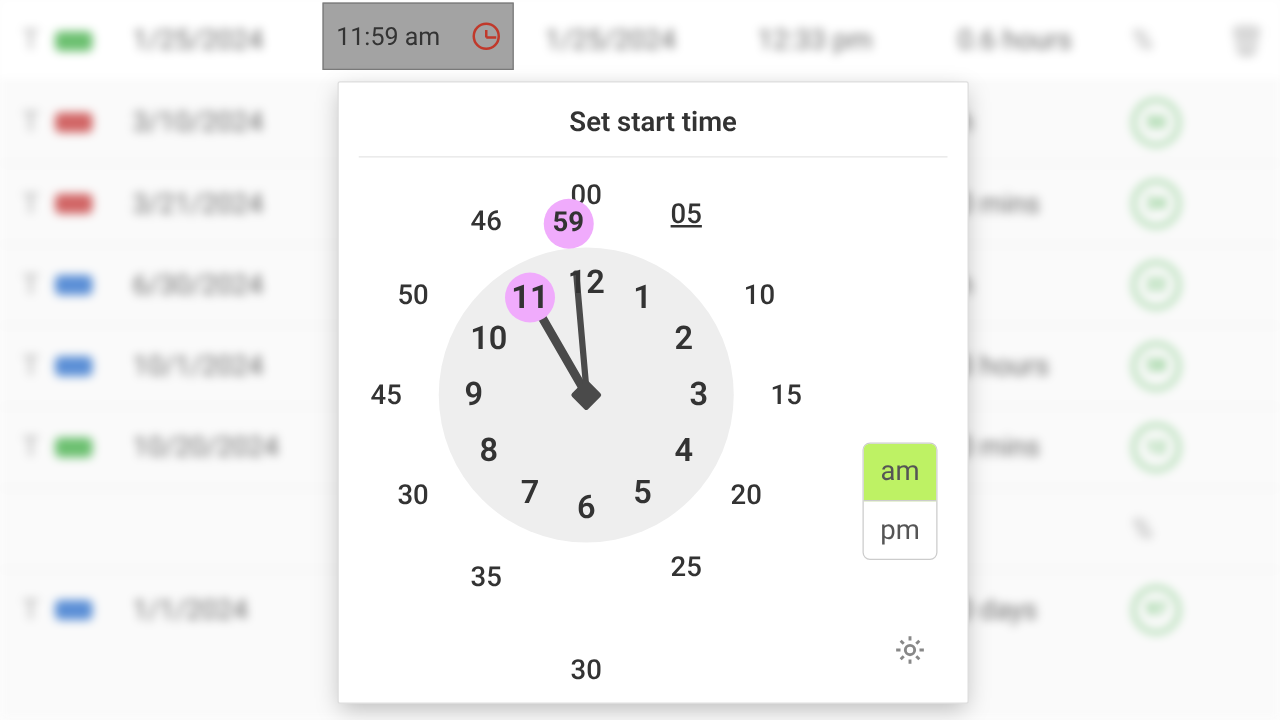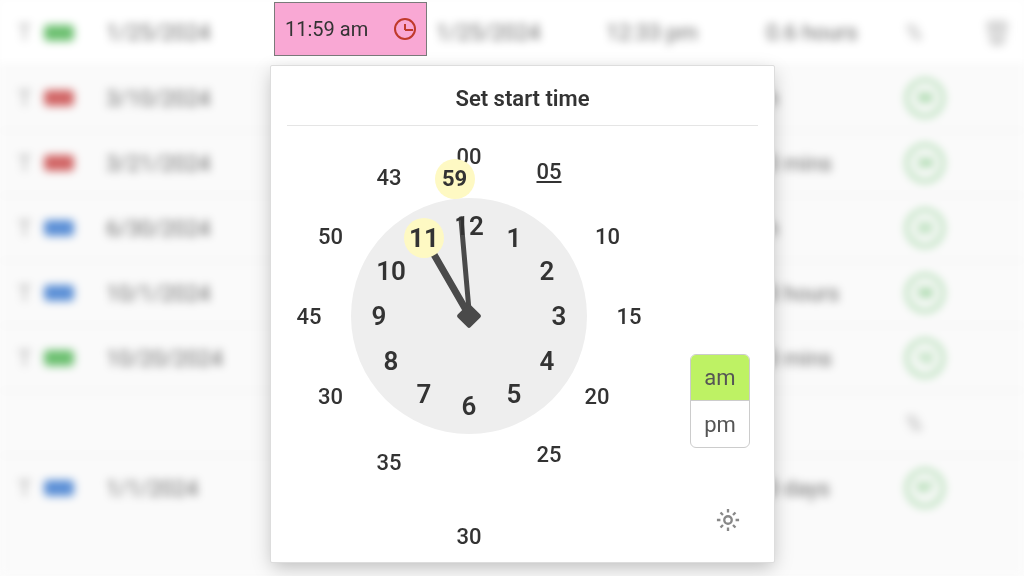--- a/index.html
+++ b/index.html
@@ -46,23 +46,23 @@
     width: 38px; height: 38px; border-radius: 50%;
     border: 2px solid #6cc070; color: #6cc070;
     display: flex; align-items: center; justify-content: center;
     font-size: 14px; font-weight: 600; margin-left: 10px;
   }
   .trash { color: #bbb; margin-left: 28px; font-size: 24px; }
 
   
   .time-input {
     position: absolute;
-    left: 274px; top: 2px;
+    left: 258px; top: 2px;
     width: 153px; height: 54px;
-    background: #f9a8d4;
+    background: #a3a3a3;
     border: 1px solid #7a7a7a;
     display: flex; align-items: center;
     padding: 0 10px;
     font-size: 20px; color: #333;
     z-index: 5;
   }
   .time-input .val { flex: 1; }
   .clock-icon {
     width: 22px; height: 22px;
     border: 2px solid #c0392b;
@@ -122,21 +122,21 @@
     margin-left: -20px; margin-top: -20px;
     display: flex; align-items: center; justify-content: center;
     font-size: 22px;
     color: #333;
     font-weight: 500;
     border-radius: 50%;
     cursor: pointer;
   }
   .num.hr { font-size: 26px; font-weight: 600; }
   .num.selected {
-    background: #fef9c3;
+    background: #f0abfc;
     font-weight: 700;
   }
   .hand {
     position: absolute;
     left: 50%; top: 50%;
     background: #4a4a4a;
     transform-origin: 50% 100%;
     border-radius: 2px;
   }
   .hand.hour   { width: 7px; height: 78px;  margin-left: -3.5px; margin-top: -78px;  transform: rotate(-30deg); }
@@ -289,21 +289,21 @@
       <div class="num" style="left: 260px; top: 35px; text-decoration: underline;">05</div>
       <div class="num" style="left: 318.564px; top: 100px;">10</div>
       <div class="num" style="left: 340px; top: 180px;">15</div>
       <div class="num" style="left: 308px; top: 260px;">20</div>
       <div class="num" style="left: 260px; top: 318.564px;">25</div>
       <div class="num" style="left: 180px; top: 340px; margin-top: 40px;">30</div>
       <div class="num" style="left: 100px; top: 326px;">35</div>
       <div class="num" style="left: 41.4359px; top: 260px;">30</div>
       <div class="num" style="left: 20px; top: 180px;">45</div>
       <div class="num" style="left: 41.4359px; top: 100px;">50</div>
-      <div class="num" style="left: 100px; top: 41.4359px;">43</div>
+      <div class="num" style="left: 100px; top: 41.4359px;">46</div>
       <div class="num selected" style="left: 165.575px; top: 42.756px;">59</div>
     </div>
 
   <div class="ampm">
     <div id="am" class="active">am</div>
     <div id="pm">pm</div>
   </div>
 
   <span class="gear">
     <svg viewBox="0 0 24 24" fill="none" stroke="currentColor" stroke-width="2">

